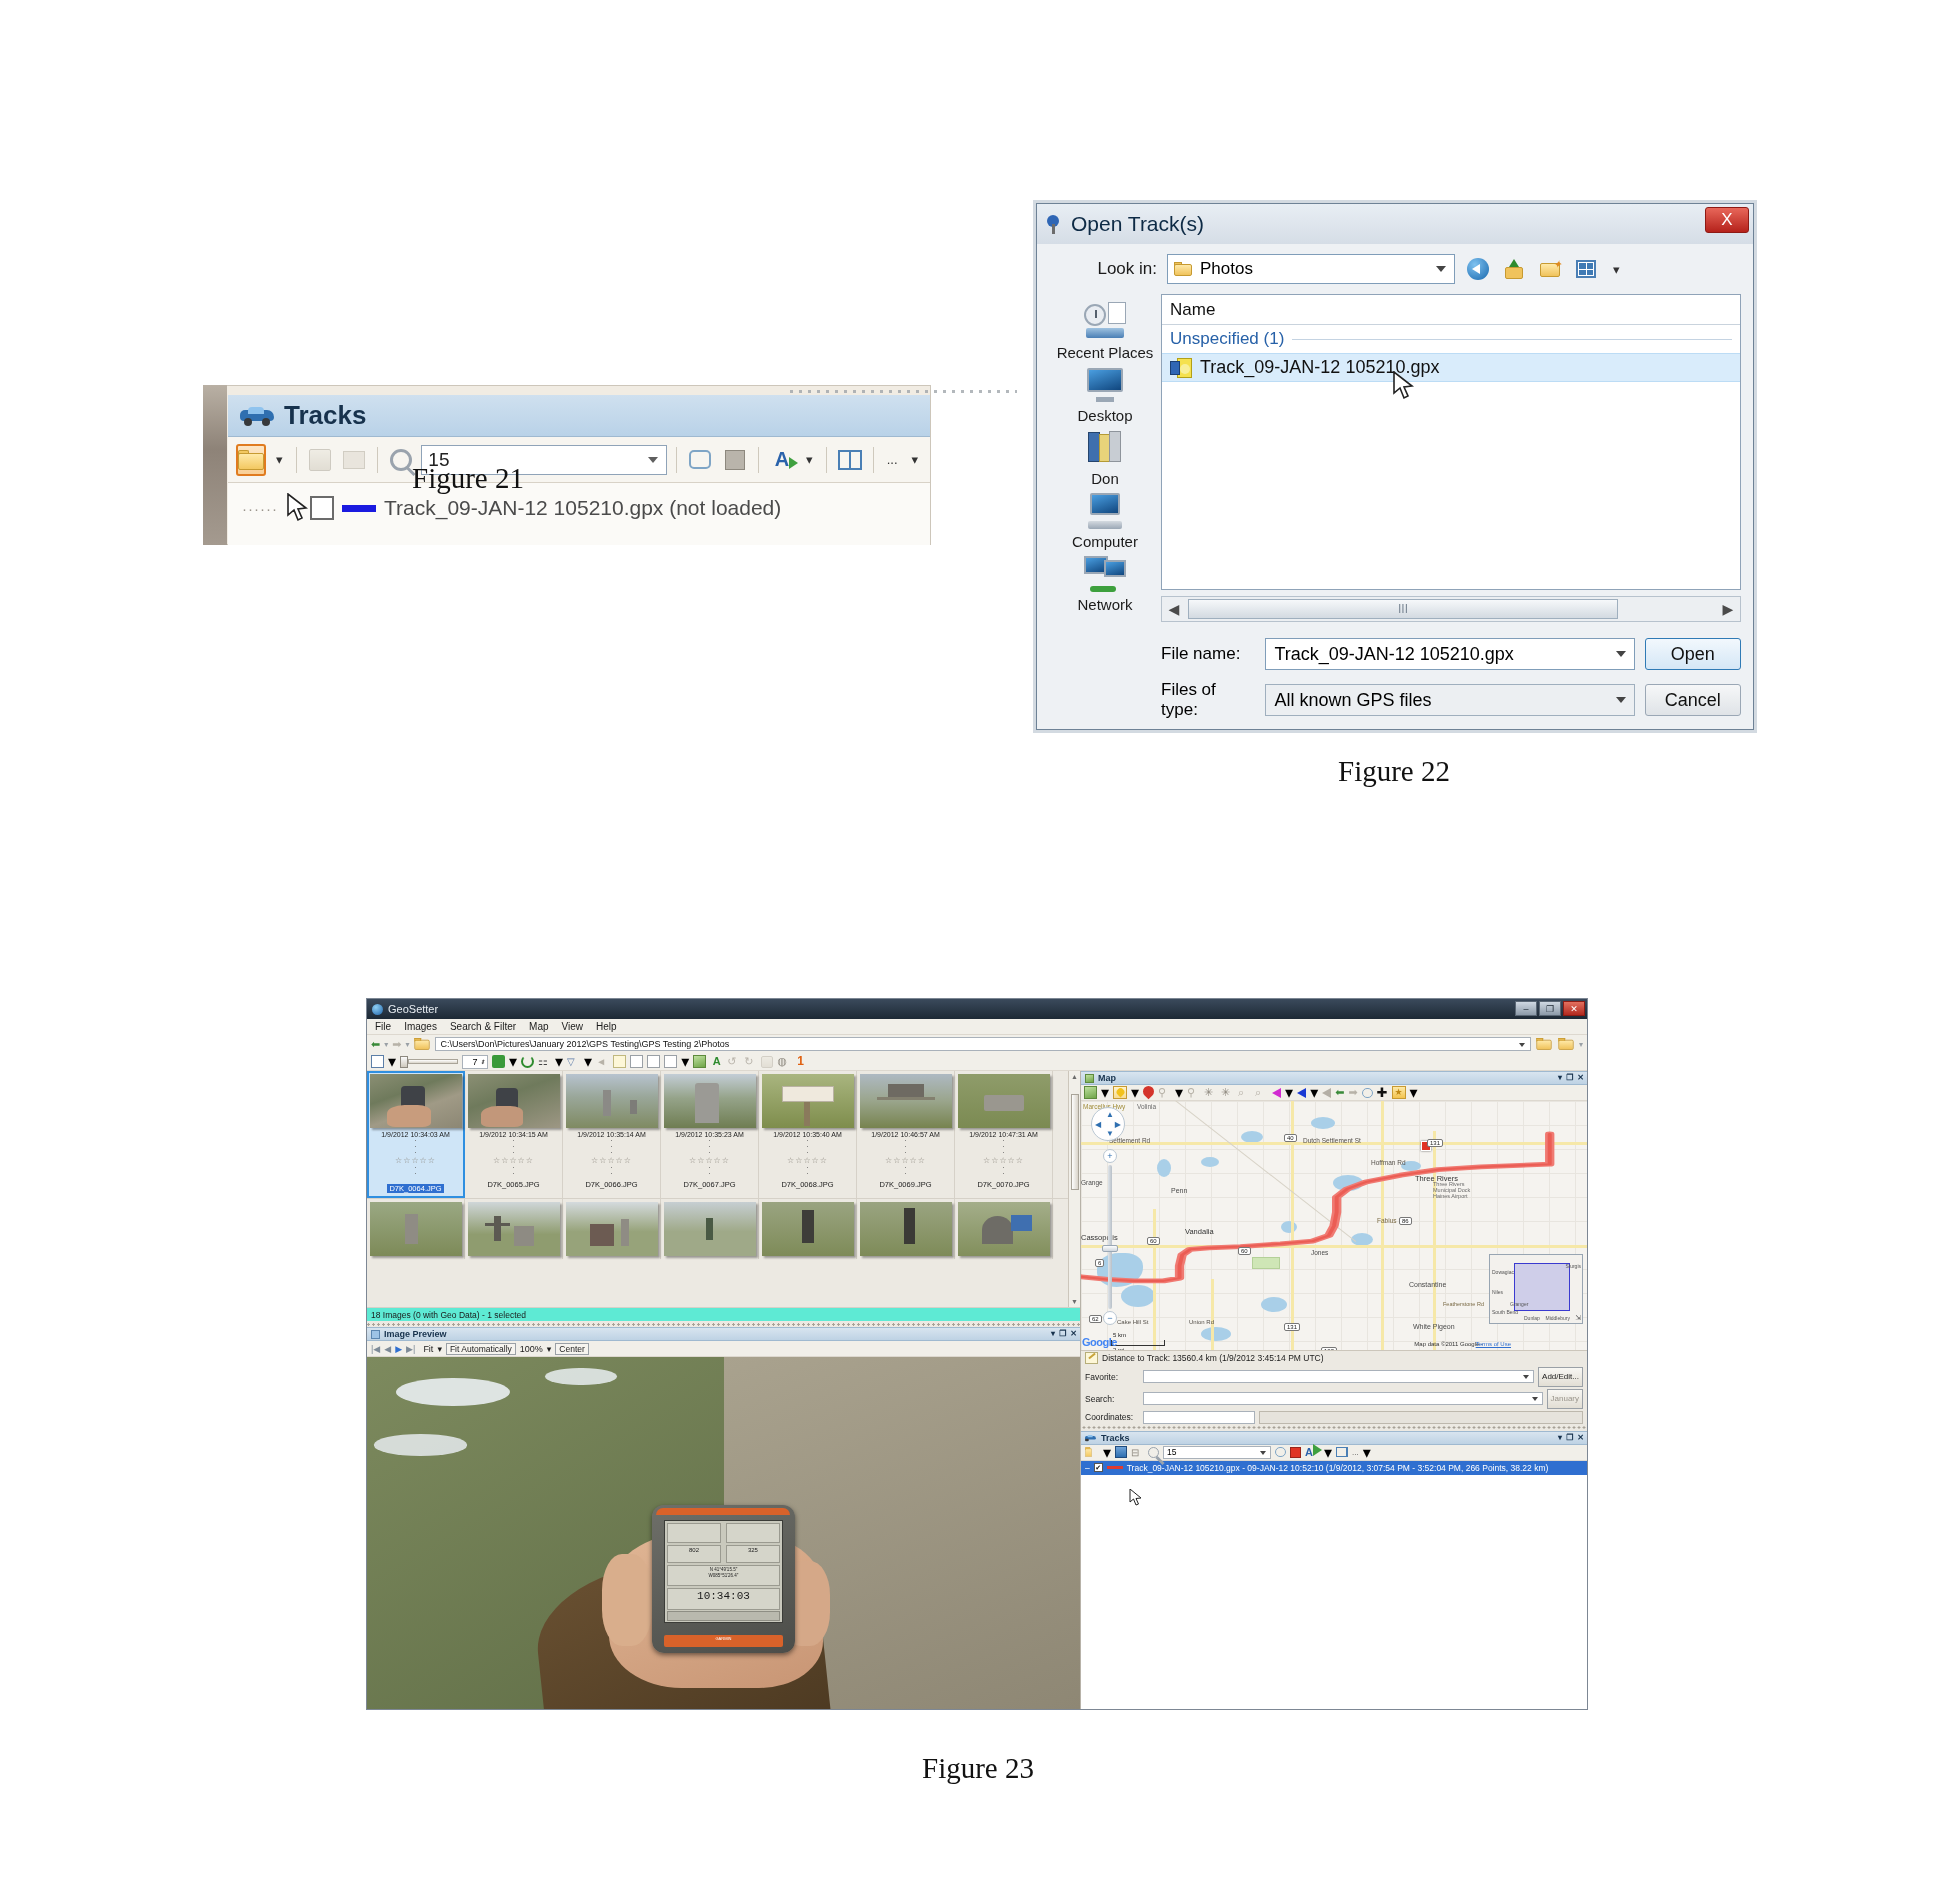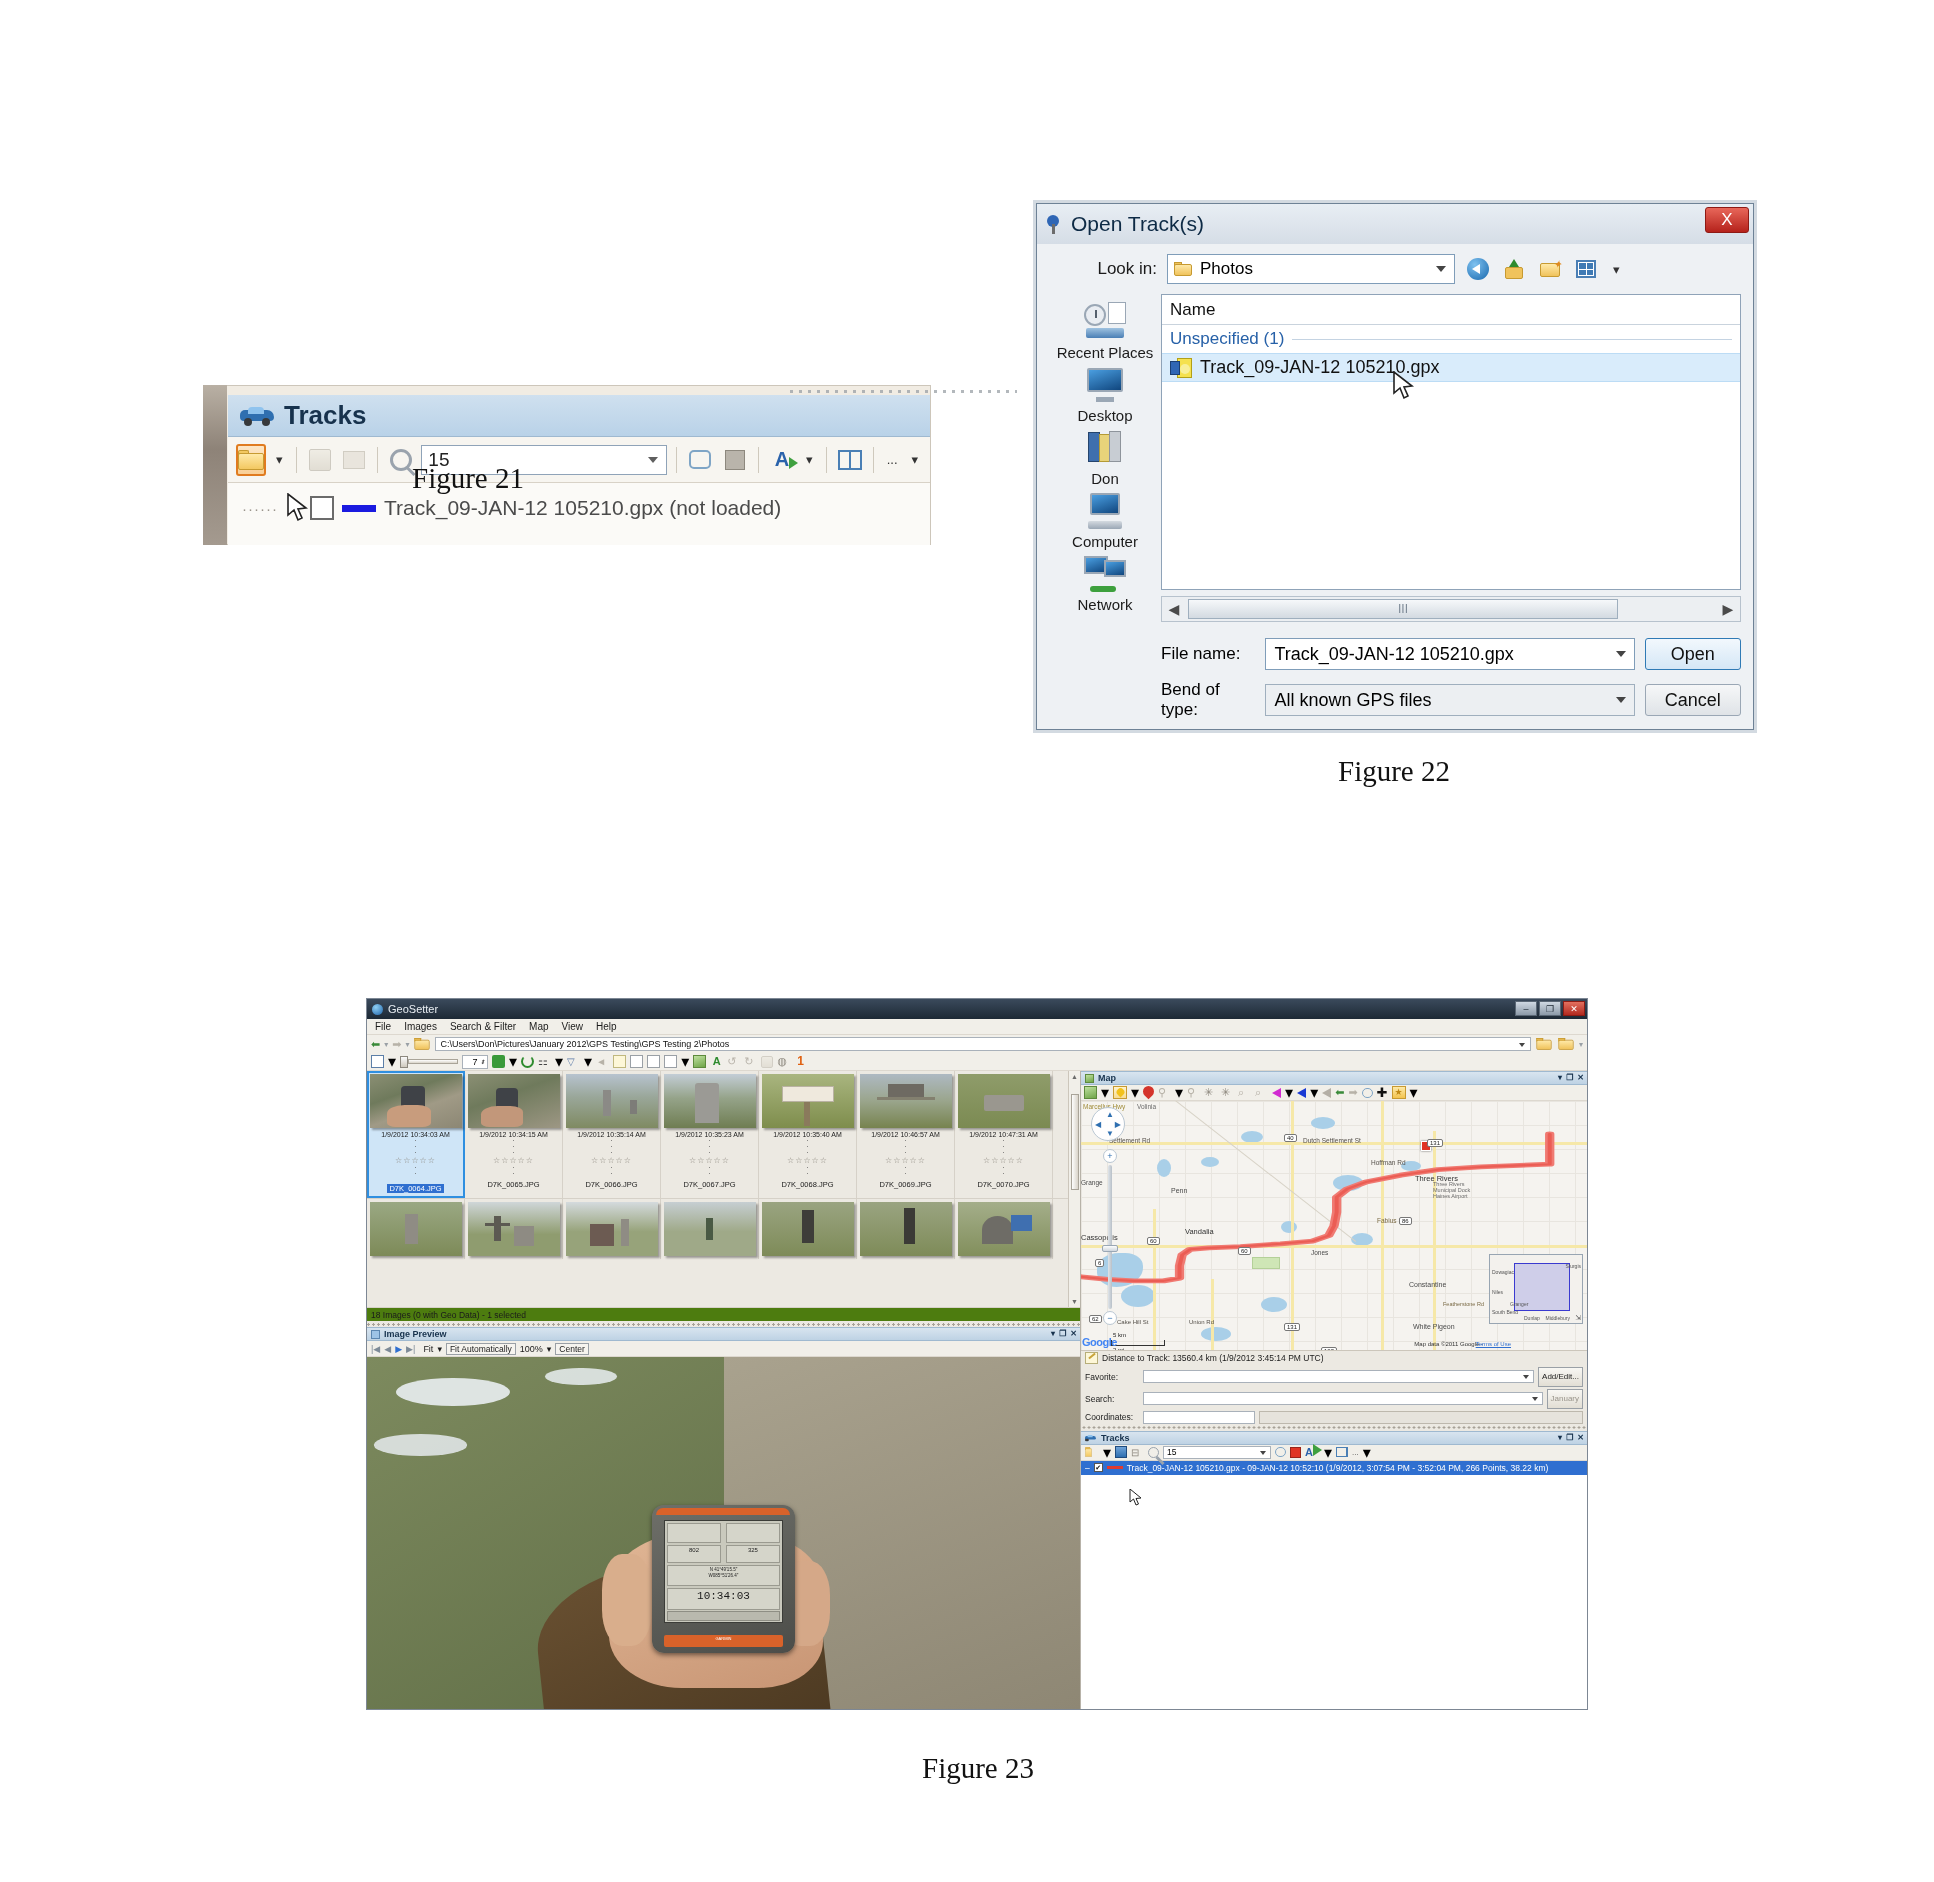--- a/index.html
+++ b/index.html
@@ -162,21 +162,21 @@
   .thumb { width:98px; background:#ece9e2; border-right:1px solid #d6d1c8; padding:3px; }
   .thumb.sel { background:#cfe5f7; outline:2px solid #2f8fe0; outline-offset:-2px; }
   .th-img { width:92px; height:54px; background:#222; box-shadow:2px 2px 2px rgba(0,0,0,.35); background-size:cover; background-position:center;}
   .th-date { font-size:7px; color:#1b1b1b; text-align:center; margin-top:3px; }
   .th-dot { font-size:7px; color:#5a5a5a; text-align:center; line-height:6px;}
   .th-stars { text-align:center; font-size:8px; color:#8a857c; letter-spacing:1px;}
   .th-name { font-size:7.5px; color:#1b1b1b; text-align:center; margin-top:3px;}
   .th-name.sel { background:#2f6fd0; color:#fff; display:inline-block; padding:0 2px;}
   .vscroll { width:12px; background:#f1efe9; border-left:1px solid #ccc6bb; display:flex; flex-direction:column; align-items:center; justify-content:space-between; padding:2px 0; font-size:7px; color:#6b6b6b;}
   .vscroll .thumb-bar{width:8px;height:96px;background:linear-gradient(90deg,#fdfdfd,#d9d4ca);border:1px solid #a9a499;margin-top:14px;}
-  .gs-status { height:14px; background:#4d7c0f; font-size:8.5px; color:#1b1b1b; display:flex; align-items:center; padding-left:4px; border-top:1px solid #d6d1c8;}
+  .gs-status { height:14px; background:#5eead4; font-size:8.5px; color:#1b1b1b; display:flex; align-items:center; padding-left:4px; border-top:1px solid #d6d1c8;}
   .split-dots { height:6px; background-image:radial-gradient(#a8a297 30%, transparent 31%); background-size:5px 5px; background-repeat:repeat-x; background-position:center; }
   .panel-head { height:14px; background:linear-gradient(180deg,#d8e4ef,#bed2e4); display:flex; align-items:center; gap:4px; padding:0 4px; border-top:1px solid #9fb9d0; border-bottom:1px solid #9fb9d0; font-size:9px; font-weight:bold; color:#17324d; position:relative;}
   .panel-head .ctrls{position:absolute;right:3px;top:1px;display:flex;gap:4px;font-size:8px;color:#17324d;}
   .prev-tb { height:16px; background:#f1efe9; display:flex; align-items:center; gap:4px; padding:0 4px; font-size:9px; color:#1b1b1b; border-bottom:1px solid #ddd8cf;}
   .pbtn { border:1px solid #9aa0a6; background:#f6f4ef; padding:0 3px; height:12px; display:flex; align-items:center; font-size:8.5px; }
   .navarr { color:#7d8a97; font-size:9px; }
   .navarr.on { color:#2f6fd0; }
   .preview-img { flex:1; position:relative; overflow:hidden; background:#6b6f58; }
 
   .gs-right { flex:1; display:flex; flex-direction:column; }
@@ -402,21 +402,21 @@
   <div class="row-file" style="margin-top:8px;">
     <span class="fn-lbl" style="margin-left:112px;">File name:</span>
     <div class="fn-combo">
       <span>Track_09-JAN-12 105210.gpx</span>
       <span class="arrow"></span>
     </div>
     <div class="dlg-btn">Open</div>
   </div>
 
   <div class="row-file">
-    <span class="fn-lbl" style="margin-left:112px;">Bend of type:</span>
+    <span class="fn-lbl" style="margin-left:112px;">Files of type:</span>
     <div class="ft-combo">
       <span>All known GPS files</span>
       <span class="arrow"></span>
     </div>
     <div class="dlg-btn plain">Cancel</div>
   </div>
 </div>
 <div class="cap" style="left:1338px; top:755px;">Figure 22</div>
 
 <div id="fig23">

